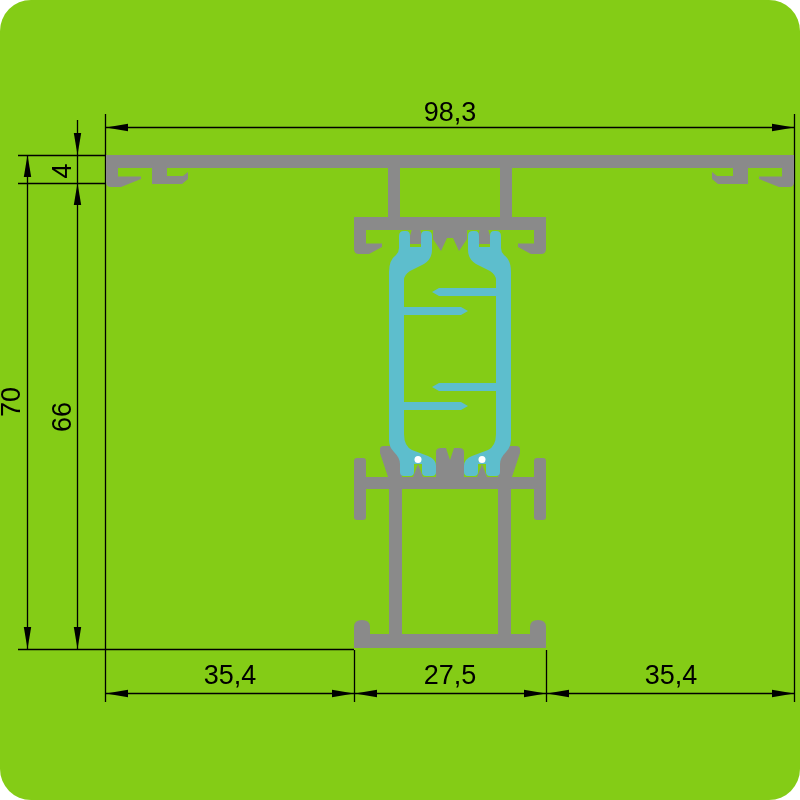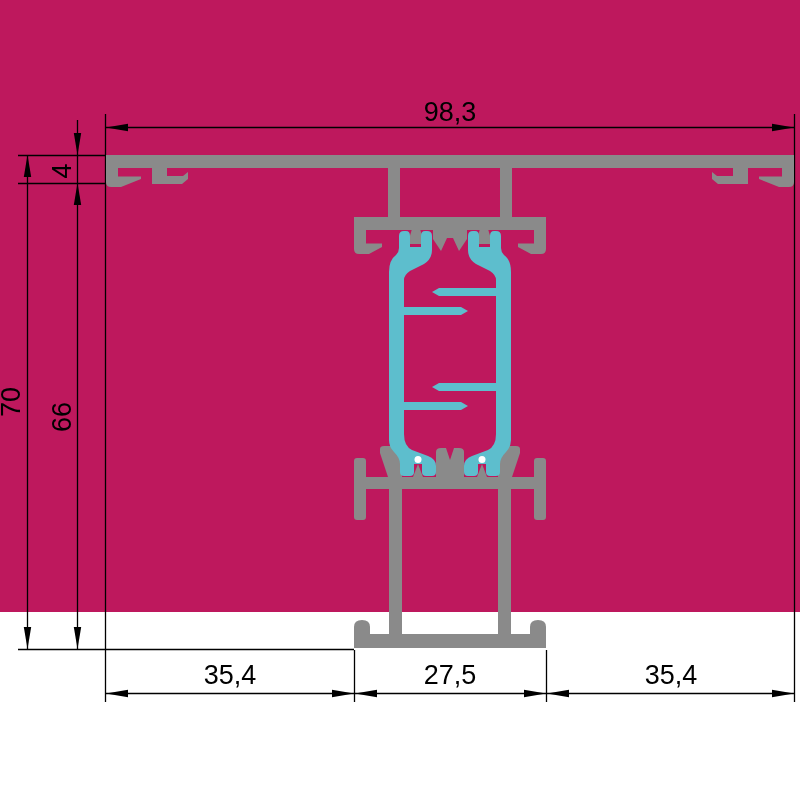--- a/index.html
+++ b/index.html
@@ -7,22 +7,23 @@
     padding: 0;
     background: #ffffff;
     width: 800px;
     height: 800px;
     overflow: hidden;
     font-family: "Liberation Sans", sans-serif;
   }
   .canvas {
     position: relative;
     width: 800px;
-    height: 612px;
-    background: #be185d;
+    height: 800px;
+    background: #84cc16;
+    border-radius: 31px;
   }
   svg { display: block; }
   text {
     font-family: "Liberation Sans", sans-serif;
     font-size: 27px;
     fill: #000000;
   }
 </style>
 </head>
 <body>

